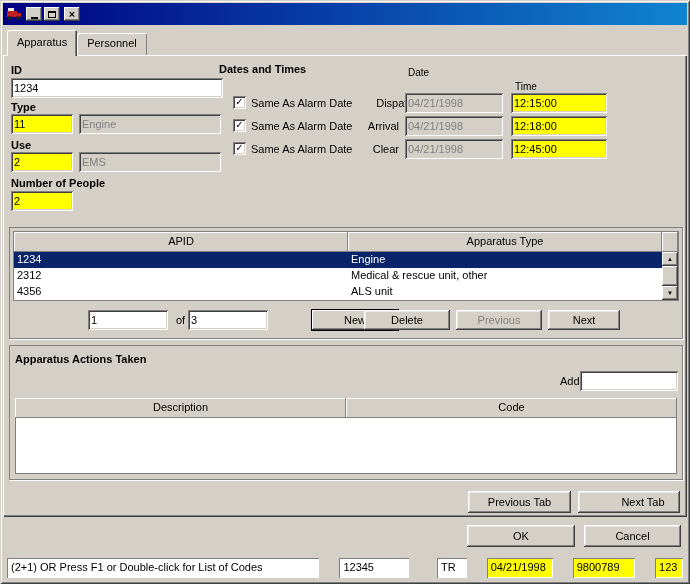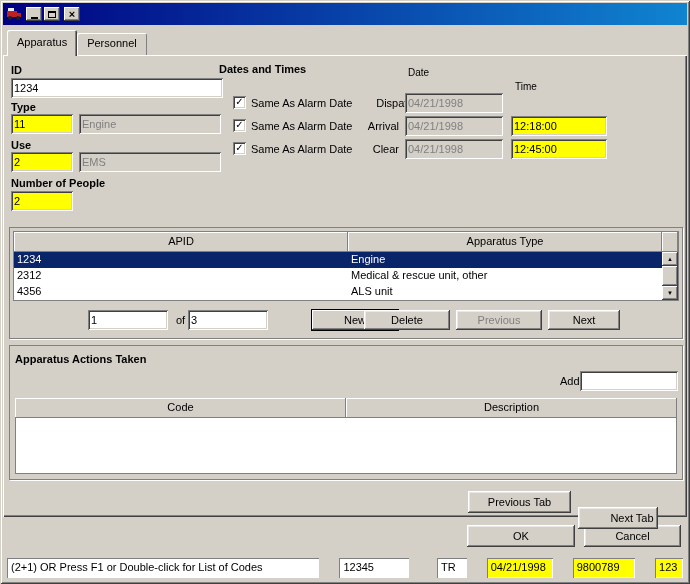--- a/index.html
+++ b/index.html
@@ -108,21 +108,21 @@
   
   .p-actions-group { left:6px; top:290px; width:674px; height:135px; }
   .a-heading   { left:5px; top:7px; }
   .a-add-label { left:550px; top:29px; }
   .a-add-input { left:570px; top:25px; width:98px; }
   .a-thead { left:5px; top:52px; width:662px; display:flex; height:20px; }
   .a-th-code { width:331px; } .a-th-desc { flex:1; }
   .a-body { left:5px; top:72px; width:662px; height:56px; background:#fff; border:1px solid #808080; border-top:none; }
 
   .p-prevtab { left:465px; top:436px; width:103px; }
-  .p-nexttab { left:575px; top:452px; width:80px;padding-left:28px; }
+  .p-nexttab { left:575px; top:436px; width:102px;padding-left:28px; }
 
   
   .dialog-row { height:38px; flex:0 0 auto; display:flex; justify-content:flex-end; align-items:center; gap:9px; padding-right:6px; }
   .ok-btn { width:108px; } .cancel-btn { width:97px; }
 
   
   .statusbar { height:26px; flex:0 0 auto; display:flex; align-items:center; gap:20px; padding:0 4px;justify-content:center; }
   .sfield { height:20px; background:#fff; font-size:11px; line-height:19px; padding:0 4px;
     overflow:hidden; white-space:nowrap;
     box-shadow: inset 1px 1px 0 #808080, inset -1px -1px 0 #fff; }
@@ -180,20 +180,21 @@
     <input class="abs text-input yellow p-people-input" value="2" style="">
 
     <div class="abs lbl p-dates-heading">Dates and Times</div>
     <div class="abs small p-date-colhead">Date</div>
     <div class="abs small p-time-colhead">Time</div>
 
     <div class="abs checkbox p-cb-1"><span>✓</span></div>
     <div class="abs small p-samelbl-1">Same As Alarm Date</div>
     <div class="abs small p-rowlbl p-rowlbl-1">Dispatch</div>
     <input class="abs text-input disabled-field p-date-1" value="04/21/1998" style="">
+    <input class="abs text-input yellow p-time-1" value="12:15:00" style="">
 
     <div class="abs checkbox p-cb-2"><span>✓</span></div>
     <div class="abs small p-samelbl-2">Same As Alarm Date</div>
     <div class="abs small p-rowlbl p-rowlbl-2">Arrival</div>
     <input class="abs text-input disabled-field p-date-2" value="04/21/1998" style="">
     <input class="abs text-input yellow p-time-2" value="12:18:00" style="">
 
     <div class="abs checkbox p-cb-3"><span>✓</span></div>
     <div class="abs small p-samelbl-3">Same As Alarm Date</div>
     <div class="abs small p-rowlbl p-rowlbl-3">Clear</div>
@@ -234,22 +235,22 @@
       <button class="abs btn small-btn n-del">Delete</button>
       <button class="abs btn small-btn disabled n-prev">Previous</button>
       <button class="abs btn small-btn n-next">Next</button>
     </div>
 
     <div class="abs group p-actions-group">
       <div class="abs lbl a-heading">Apparatus Actions Taken</div>
       <div class="abs small a-add-label">Add</div>
       <input class="abs text-input a-add-input" value="" style="">
       <div class="abs a-thead">
+        <div class="th a-th-desc">Description</div>
         <div class="th a-th-code">Code</div>
-        <div class="th a-th-desc">Description</div>
       </div>
       <div class="abs a-body"></div>
     </div>
 
     <button class="abs btn p-prevtab">Previous Tab</button>
     <button class="abs btn p-nexttab">Next Tab</button>
   </div>
 
   <div class="dialog-row">
     <button class="btn ok-btn">OK</button>

